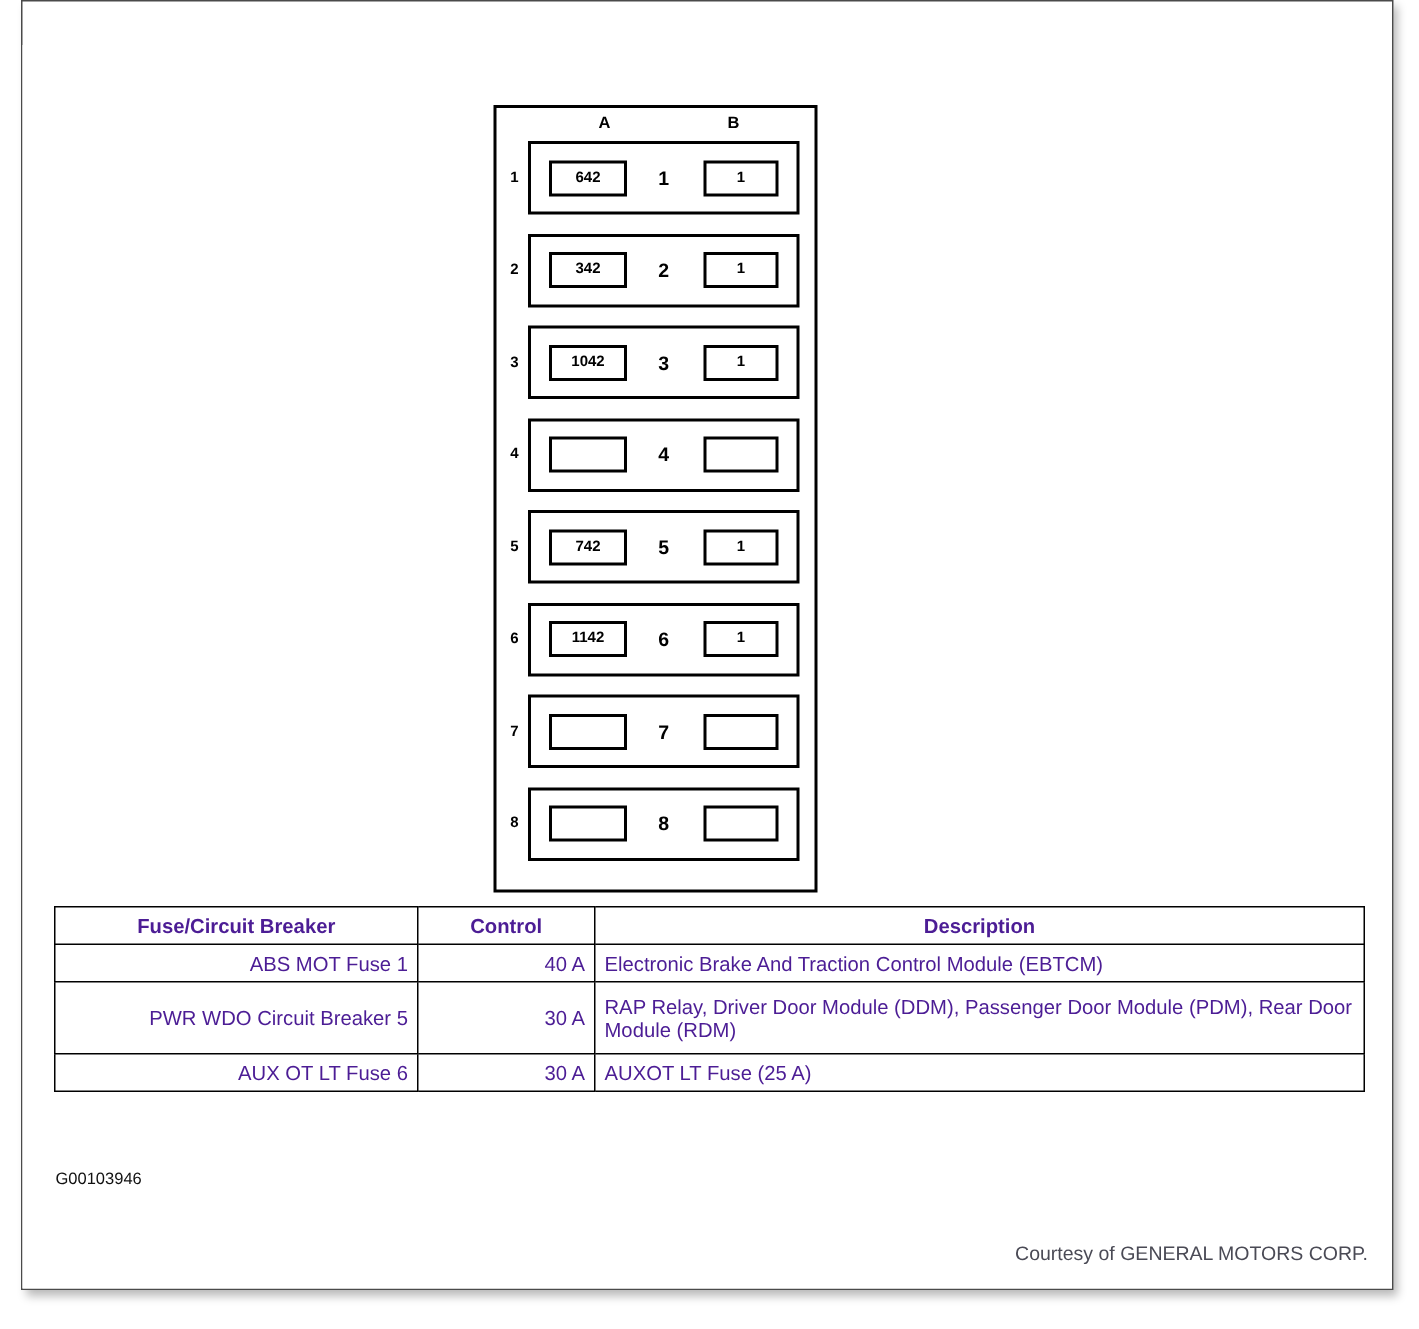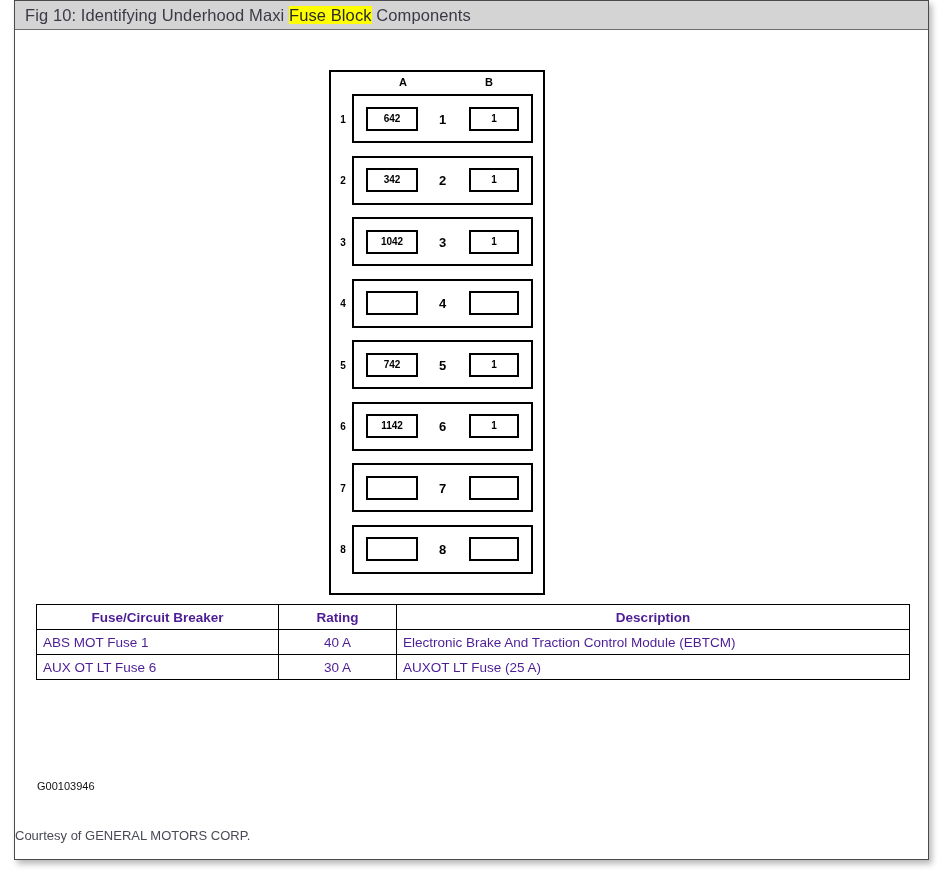--- a/index.html
+++ b/index.html
@@ -184,54 +184,51 @@
   }
   #fuse-table th {
     font-weight: bold;
     text-align: center;
     height: 25px;
   }
   .col-fuse  { width: 242px; }
   .col-rating{ width: 118px; }
   .col-desc  { width: 513px; }
 
-  td.cell-fuse   { text-align: left; height: 25px; }
-  td.cell-rating { text-align: center; height: 25px; }
+  td.cell-fuse   { text-align: right; height: 25px; }
+  td.cell-rating { text-align: right; height: 25px; }
   td.cell-desc   { text-align: left;   padding-left: 9px; }
   tr.tall td { height: 48px; }
 
   
   #figure-id {
     position: absolute;
     left: 22px;
     top: 750px;
     font-size: 11px;
     color: #111;
     font-family: "Liberation Sans", sans-serif;
   }
 
   
   #courtesy-line {
     position: absolute;
     left: 0;
     right: 16px;
     top: 798px;
-    text-align: left;
+    text-align: right;
     font-size: 13px;
     color: #4a4a55;
   }
 </style>
 </head>
 <body>
 
 <div id="page-frame">
 
-  <div id="title-bar">
-    <div id="title-text"><span>Fig 10: Identifying Underhood Maxi </span><span class="hl">Fuse Block</span><span> Components</span></div>
-  </div>
 
   <div id="doc-canvas">
 
     <div id="fuse-block-diagram">
       <div id="col-headers">
         <div class="col-header" id="col-header-a">A</div>
         <div class="col-header" id="col-header-b">B</div>
       </div>
       <div id="fuse-rows">
           <div class="fuse-row">
@@ -330,30 +327,35 @@
               </div>
             </div>
           </div>
         </div>
     </div>
 
     <table id="fuse-table">
       <thead>
         <tr>
           <th class="col-fuse">Fuse/Circuit Breaker</th>
-          <th class="col-rating">Rating</th>
+          <th class="col-rating">Control</th>
           <th class="col-desc">Description</th>
         </tr>
       </thead>
       <tbody id="fuse-table-body">
           <tr>
             <td class="cell-fuse">ABS MOT Fuse 1</td>
             <td class="cell-rating">40 A</td>
             <td class="cell-desc">Electronic Brake And Traction Control Module (EBTCM)</td>
           </tr>
+          <tr class="tall">
+            <td class="cell-fuse">PWR WDO Circuit Breaker 5</td>
+            <td class="cell-rating">30 A</td>
+            <td class="cell-desc">RAP Relay, Driver Door Module (DDM), Passenger Door Module (PDM), Rear Door Module (RDM)</td>
+          </tr>
           <tr>
             <td class="cell-fuse">AUX OT LT Fuse 6</td>
             <td class="cell-rating">30 A</td>
             <td class="cell-desc">AUXOT LT Fuse (25 A)</td>
           </tr>
         </tbody>
     </table>
 
     <div id="figure-id">G00103946</div>
 

